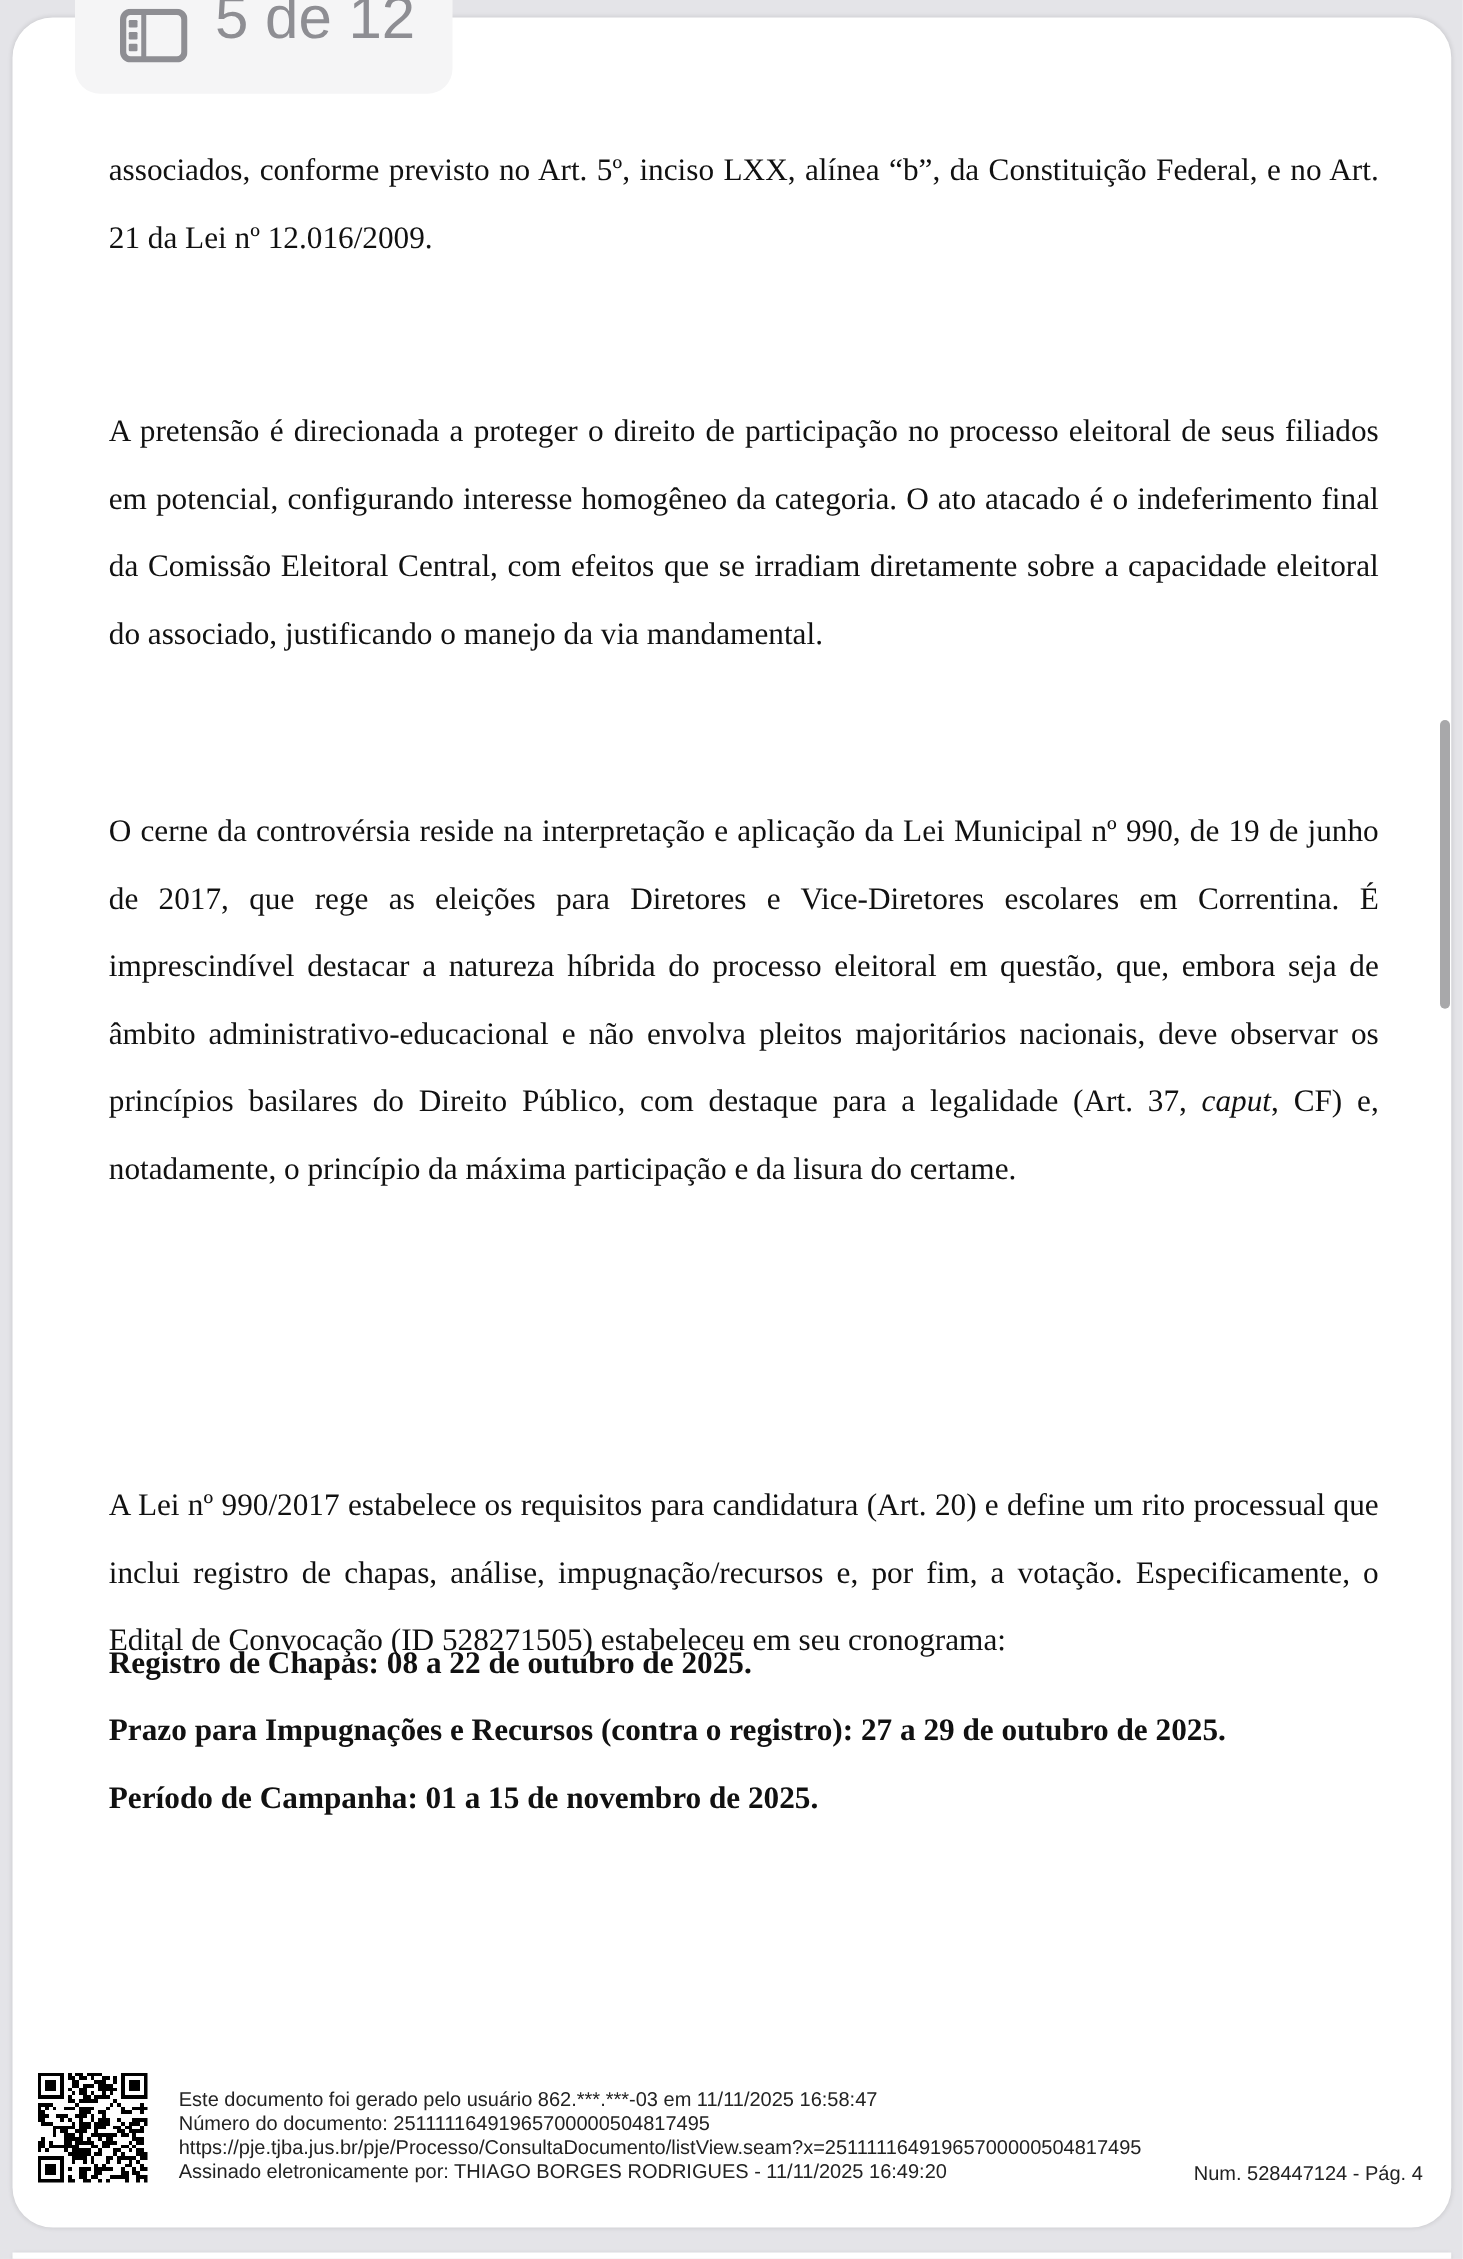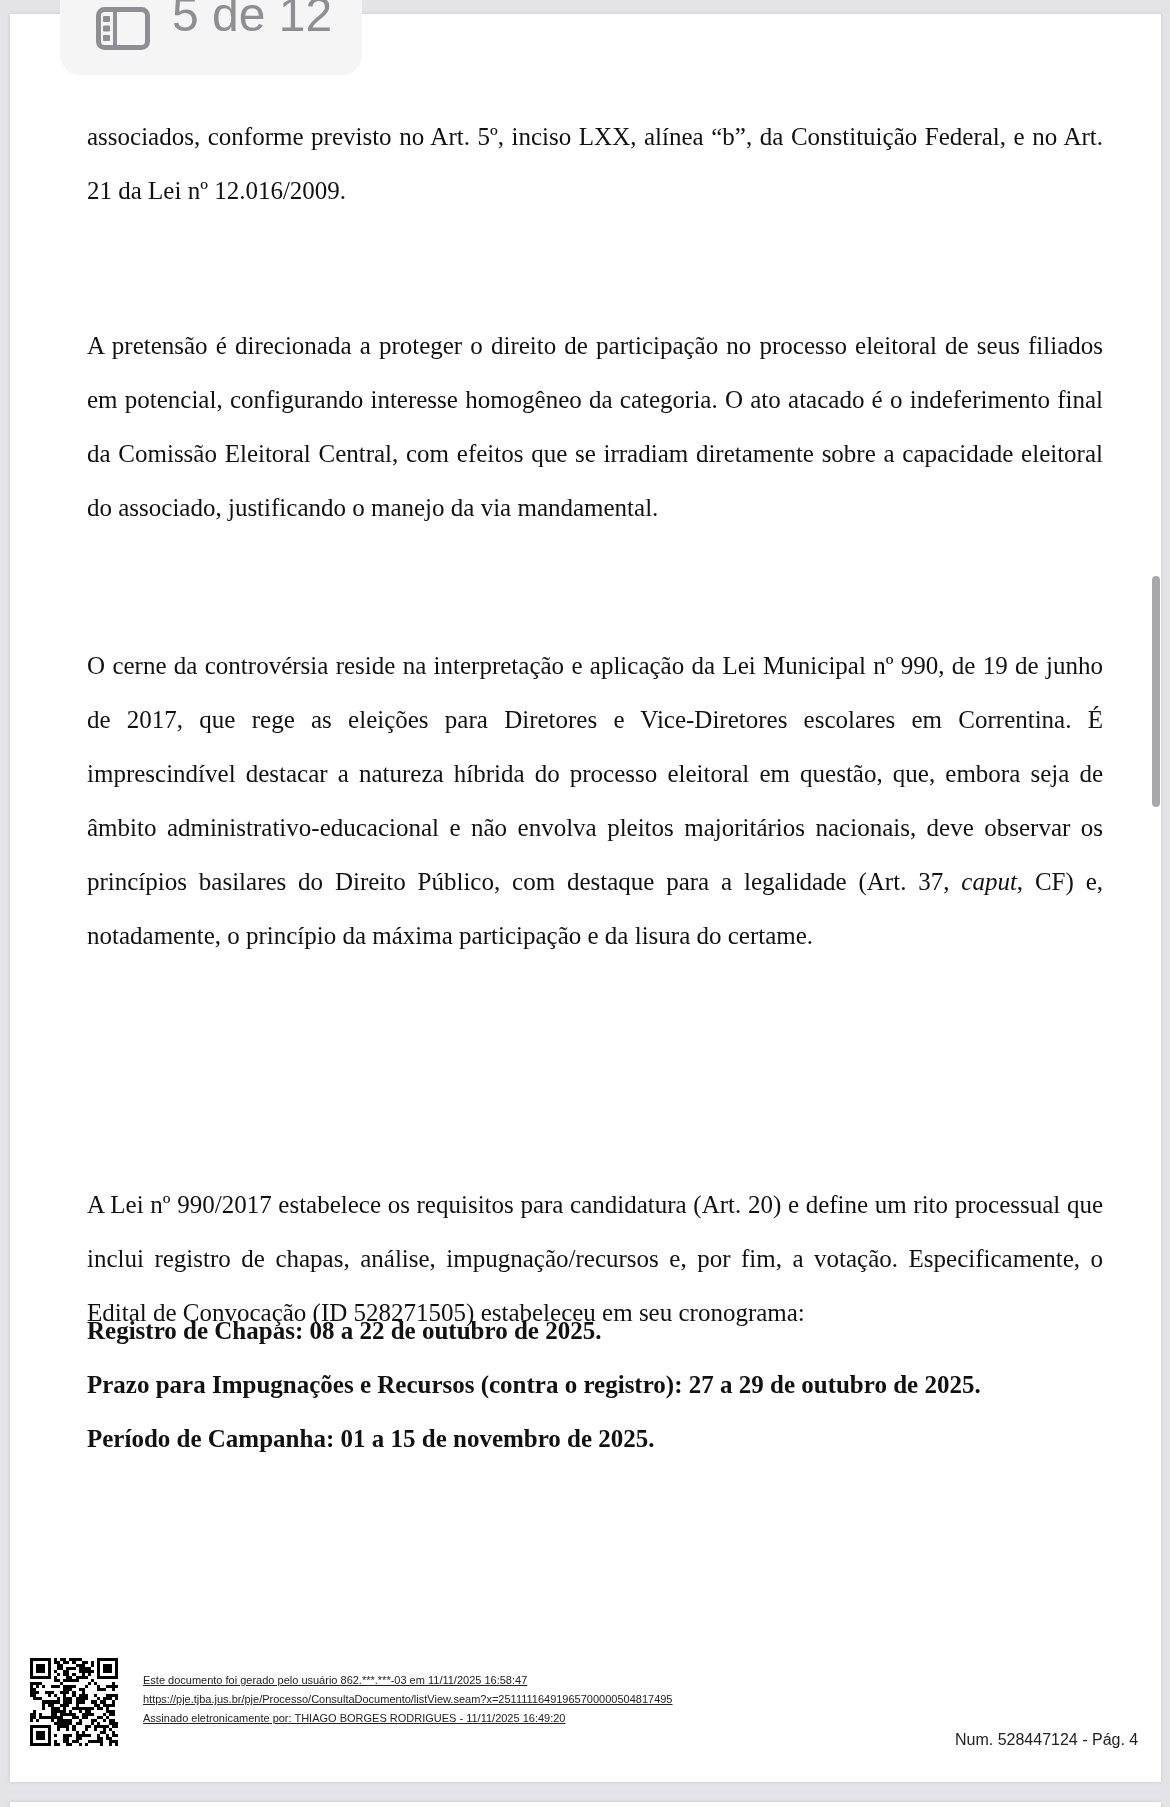--- a/index.html
+++ b/index.html
@@ -8,20 +8,21 @@
       overflow: hidden;
       background: #e4e4e8;
     }
     body { position: relative; }
     .page {
       position: absolute;
       left: 10px; top: 14px;
       width: 1151px; height: 1768px;
       background: #ffffff;
       box-shadow: 0 0 4px rgba(0,0,0,0.12);
+      border-radius: 32px;
     }
     .next-page {
       position: absolute;
       left: 10px; top: 1802px;
       width: 1151px; height: 20px;
       background: #ffffff;
       box-shadow: 0 0 4px rgba(0,0,0,0.12);
     }
     .pill {
       position: absolute;
@@ -72,25 +73,24 @@
     }
     .qr {
       position: absolute;
       left: 30px; top: 1658px;
       width: 88px; height: 88px;
     }
     .footer-lines {
       position: absolute;
       left: 143px; top: 1671px;
       font-family: "Liberation Sans", sans-serif;
-      font-size: 11px;
+      font-size: 16px;
       line-height: 19px;
       color: #222;
       white-space: nowrap;
-      text-decoration: underline;
     }
     .num-page {
       position: absolute;
       left: 955px; top: 1731px;
       font-family: "Liberation Sans", sans-serif;
       font-size: 16px;
       color: #222;
       white-space: nowrap;
     }
   </style>
@@ -560,17 +560,18 @@
       <rect x="16" y="28" width="1" height="1"></rect>
       <rect x="18" y="28" width="1" height="1"></rect>
       <rect x="23" y="28" width="1" height="1"></rect>
       <rect x="26" y="28" width="1" height="1"></rect>
       <rect x="28" y="28" width="1" height="1"></rect>
     </g>
 </svg>
 
 <div class="footer-lines">
   <div>Este documento foi gerado pelo usuário 862.***.***-03 em 11/11/2025 16:58:47</div>
+  <div>Número do documento: 25111116491965700000504817495</div>
   <div>https://pje.tjba.jus.br/pje/Processo/ConsultaDocumento/listView.seam?x=25111116491965700000504817495</div>
   <div>Assinado eletronicamente por: THIAGO BORGES RODRIGUES - 11/11/2025 16:49:20</div>
 </div>
 
 <div class="num-page">Num. 528447124 - Pág. 4</div>
 
 </body></html>

